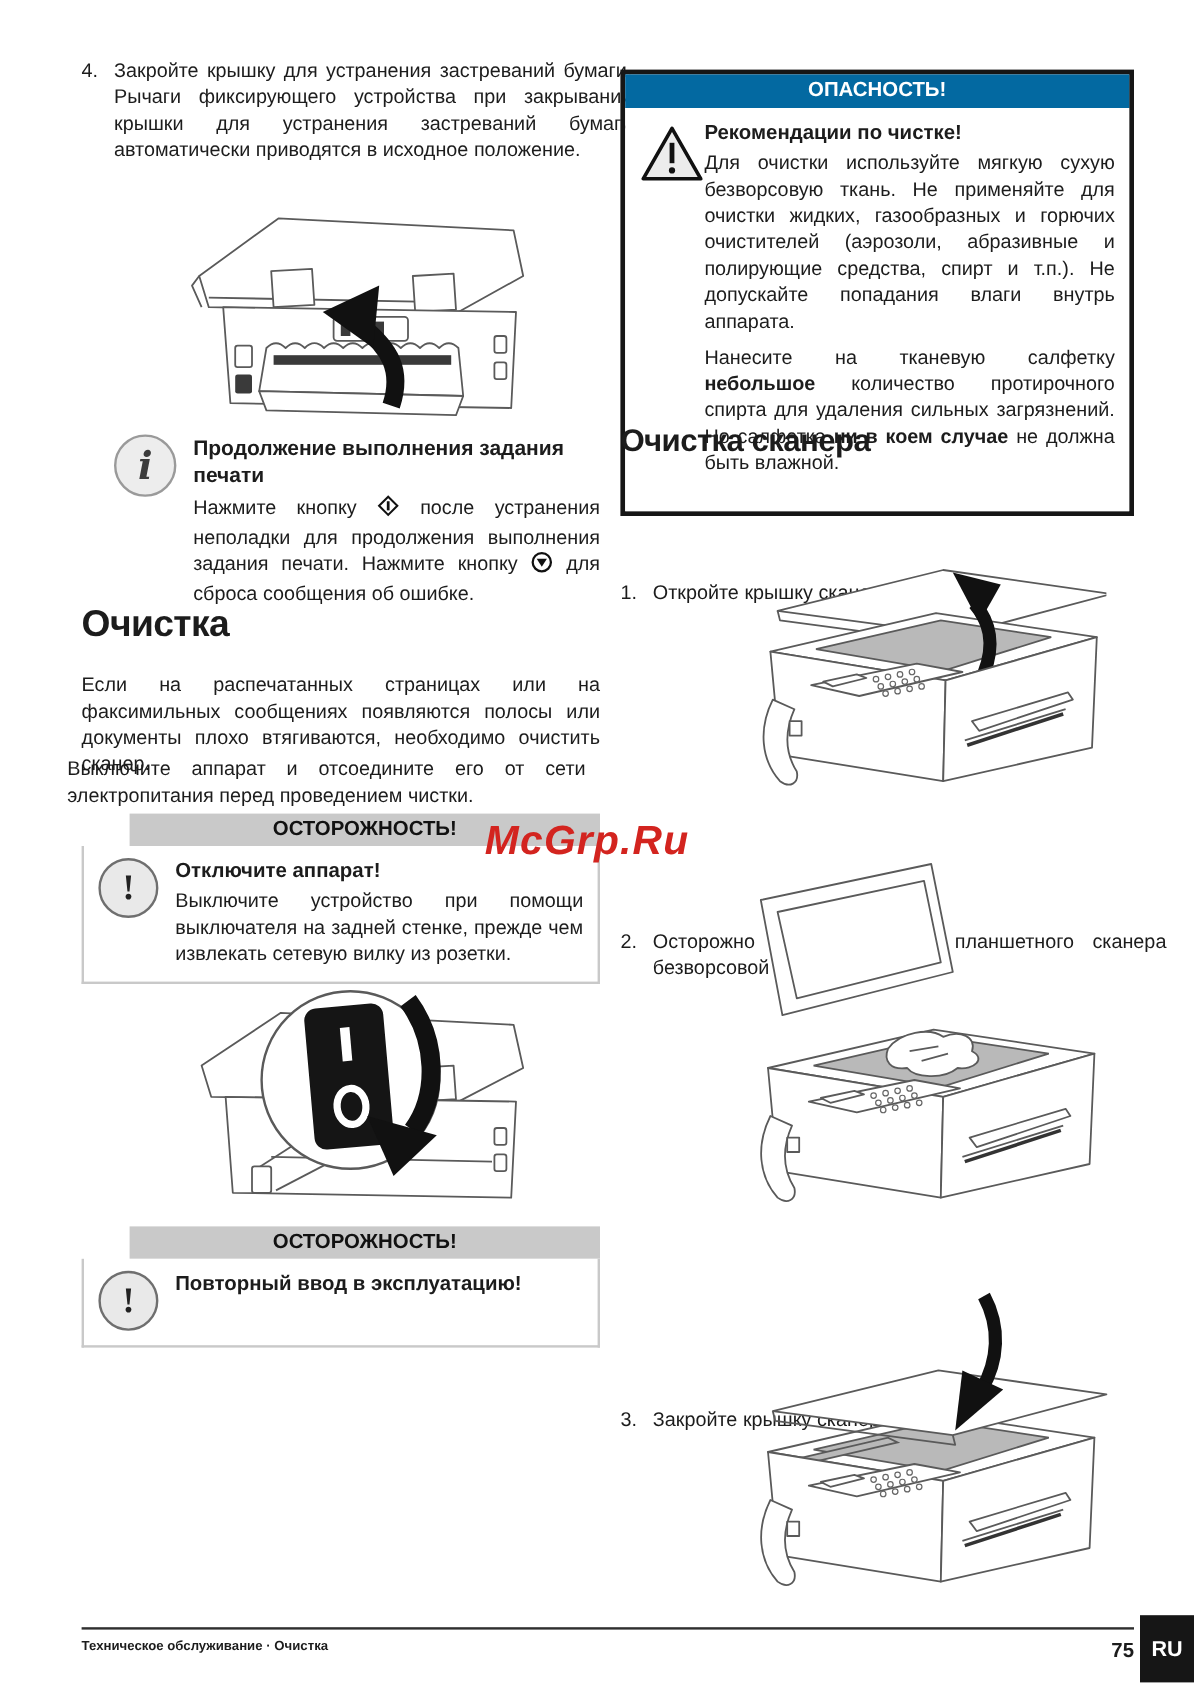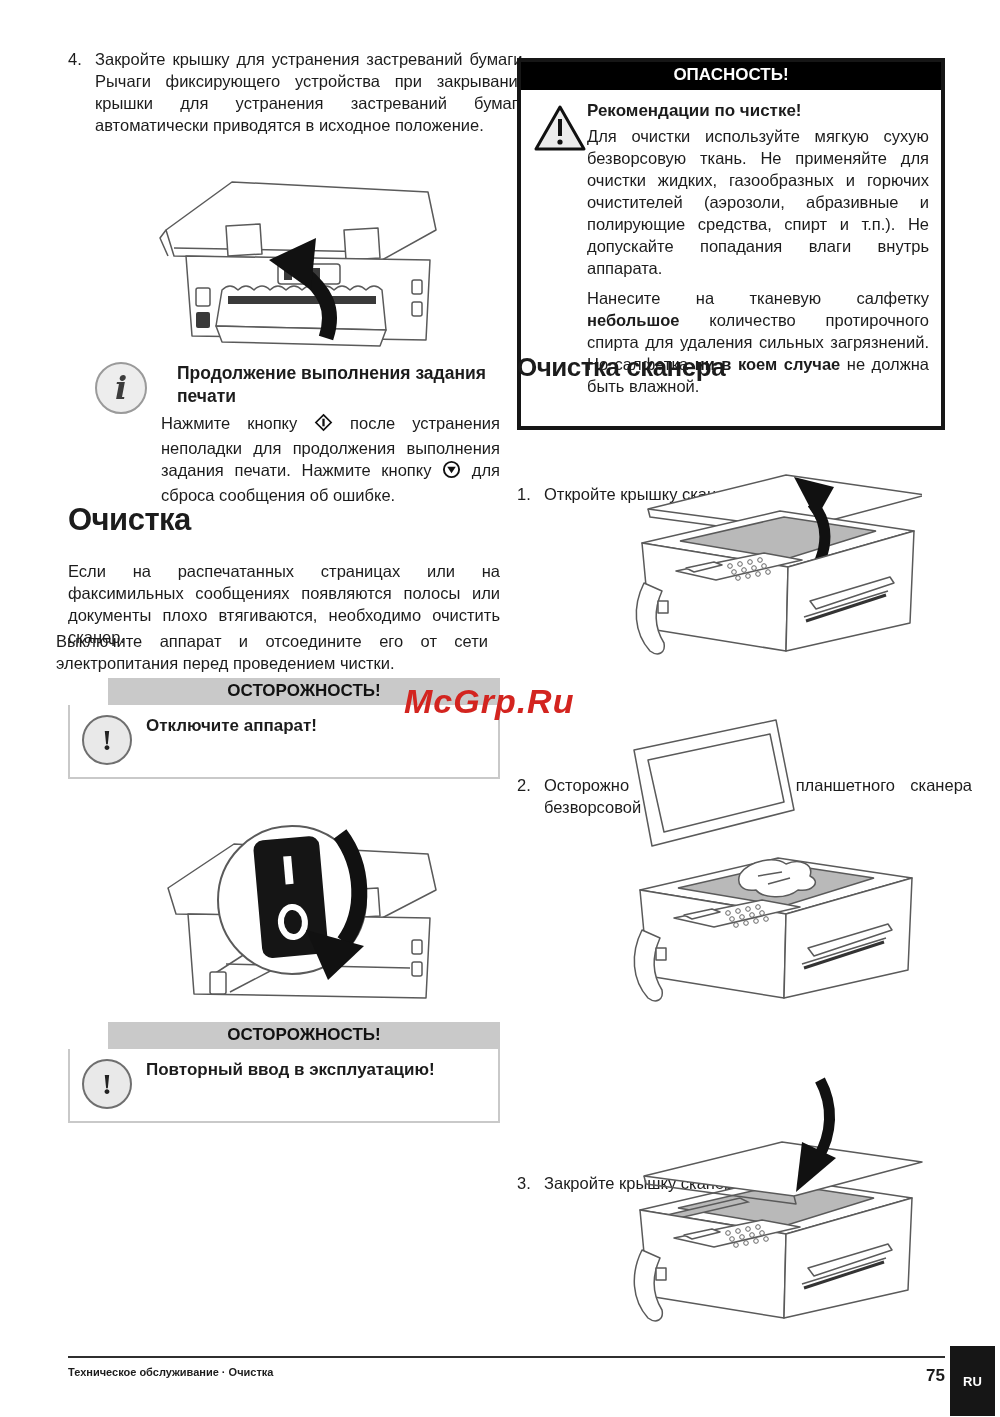--- a/index.html
+++ b/index.html
@@ -12,43 +12,43 @@
   h2.sec{font-size:26px;font-weight:bold;margin:0;letter-spacing:-0.5px;}
   .list-num{position:absolute;left:0;top:0;font-size:16.5px;line-height:22px;}
   .list-item{position:relative;padding-left:27px;}
   
   .warnbox{position:absolute;}
   .caution .hdr{background:#c9c9c9;color:#111;font-weight:bold;font-size:17px;
                 text-align:center;padding:3px 0 4px;margin-left:40px;}
   .caution .bodywrap{border:2px solid #c9c9c9;border-top:none;background:#fff;
                      padding:10px 12px 12px 12px;display:flex;gap:14px;}
   .danger{border:4px solid #161616;}
-  .danger .hdr{background:#000000;color:#fff;font-weight:bold;font-size:17px;
+  .danger .hdr{background:#0369a1;color:#fff;font-weight:bold;font-size:17px;
                text-align:center;padding:3px 0 5px;}
   .danger .bodywrap{background:#fff;padding:10px 12px 12px 12px;display:flex;}
   .warn-title{font-weight:bold;font-size:17px;line-height:21px;margin:0 0 4px 0;}
   .warn-p{margin:0 0 8px 0;}
   .warn-p:last-child{margin-bottom:17px;}
   
   .circle-icon{flex:0 0 auto;width:46px;height:46px;border-radius:50%;
                border:2.5px solid #6f6f6f;background:#e9e9e9;display:flex;
                align-items:center;justify-content:center;}
   .excl{font-weight:bold;font-size:30px;color:#222;font-family:"Liberation Serif",serif;}
   .info-circle{width:48px;height:48px;border-radius:50%;border:2px solid #9a9a9a;
                background:#ededed;display:flex;align-items:center;justify-content:center;}
   .info-i{font-family:"DejaVu Serif",serif;font-style:italic;font-weight:bold;
           font-size:32px;color:#3c3c3c;line-height:1;}
   .inline-ic{display:inline-block;vertical-align:-3px;}
   
   .footrule{position:absolute;left:68px;top:1356px;width:877px;border-top:2px solid #2f2f2f;}
   .footer-left{position:absolute;left:68px;top:1366px;font-size:11px;font-weight:bold;}
   .footer-page{position:absolute;left:845px;top:1366px;width:100px;text-align:right;
                font-size:17px;font-weight:bold;}
-  .ru-badge{position:absolute;left:950px;top:1346px;width:45px;height:70px;background:#161616;
-            color:#fff;font-weight:bold;font-size:13px;display:flex;align-items:center;
+  .ru-badge{position:absolute;left:950px;top:1346px;width:45px;height:56px;background:#161616;
+            color:#fff;font-weight:bold;font-size:18px;display:flex;align-items:center;
             justify-content:center;}
   .watermark{position:absolute;left:404px;top:682px;font-size:34px;font-weight:bold;
              font-style:italic;color:#d3241f;letter-spacing:1px;z-index:5;}
   
   svg .ln{fill:#fff;stroke:#5a5a5a;stroke-width:1.5;stroke-linejoin:round;}
   svg .st{fill:none;stroke:#5a5a5a;stroke-width:1.5;stroke-linejoin:round;}
   svg .gl{fill:#b9b9b9;stroke:#5a5a5a;stroke-width:1.5;}
   svg .dk{fill:#3a3a3a;}
   svg .blk{fill:#111;}
 </style>
@@ -82,21 +82,21 @@
     <rect class="ln" x="282" y="134" width="10" height="14" rx="2"></rect>
     <path d="M196,170 C206,140 194,122 172,104" fill="none" stroke="#111" stroke-width="15"></path>
     <polygon class="blk" points="139,92 186,70 181,122"></polygon>
   </svg>
 
   <div class="abs" style="left:95px;top:362px;width:405px;display:flex;gap:14px;">
     <div class="info-circle">
       <span class="info-i">i</span>
     </div>
     <div style="flex:1;">
-      <p class="warn-title" style="font-size:17.5px;line-height:23px;margin-left:16px;">Продолжение выполнения задания печати</p>
+      <p class="warn-title" style="font-size:17.5px;line-height:23px;">Продолжение выполнения задания печати</p>
       <div class="body-text">
         <span>Нажмите кнопку </span><span class="inline-ic"><svg width="19" height="19" viewBox="0 0 20 20">
               <polygon points="10,2 18,10 10,18 2,10" fill="none" stroke="#111" stroke-width="1.8"></polygon>
               <rect x="8.8" y="6" width="2.4" height="8" fill="#111"></rect>
             </svg></span><span> после устранения неполадки для продолжения выполнения задания печати. Нажмите кнопку </span><span class="inline-ic"><svg width="19" height="19" viewBox="0 0 20 20">
               <circle cx="10" cy="10" r="8" fill="none" stroke="#111" stroke-width="2"></circle>
               <polygon points="5.5,7 14.5,7 10,14" fill="#111"></polygon>
             </svg></span><span> для сброса сообщения об ошибке.</span>
       </div>
     </div>
@@ -108,20 +108,21 @@
   <div class="abs body-text" style="left:56px;top:630px;width:432px;">Выключите аппарат и отсоедините его от сети электропитания перед проведением чистки.</div>
 
   <div class="warnbox caution" style="left:68px;top:678px;width:432px;">
     <div class="hdr">ОСТОРОЖНОСТЬ!</div>
     <div class="bodywrap">
       <div class="circle-icon">
           <span class="excl">!</span>
         </div>
       <div style="flex:1;">
         <p class="warn-title">Отключите аппарат!</p>
+        <div class="body-text">Выключите устройство при помощи выключателя на задней стенке, прежде чем извлекать сетевую вилку из розетки.</div>
       </div>
     </div>
   </div>
 
   <svg class="abs" style="left:130px;top:812px;" width="330" height="200" viewBox="0 0 330 200">
     <path class="ln" d="M38,76 L104,32 L298,42 L306,78 L252,106 L46,102 Z"></path>
     <path class="ln" d="M96,74 L130,72 L132,100 L98,102 Z"></path>
     <path class="ln" d="M214,78 L248,76 L250,104 L216,106 Z"></path>
     <path class="ln" d="M58,102 L300,106 L296,186 L64,182 Z"></path>
     <path class="st" d="M96,152 L280,156"></path>

